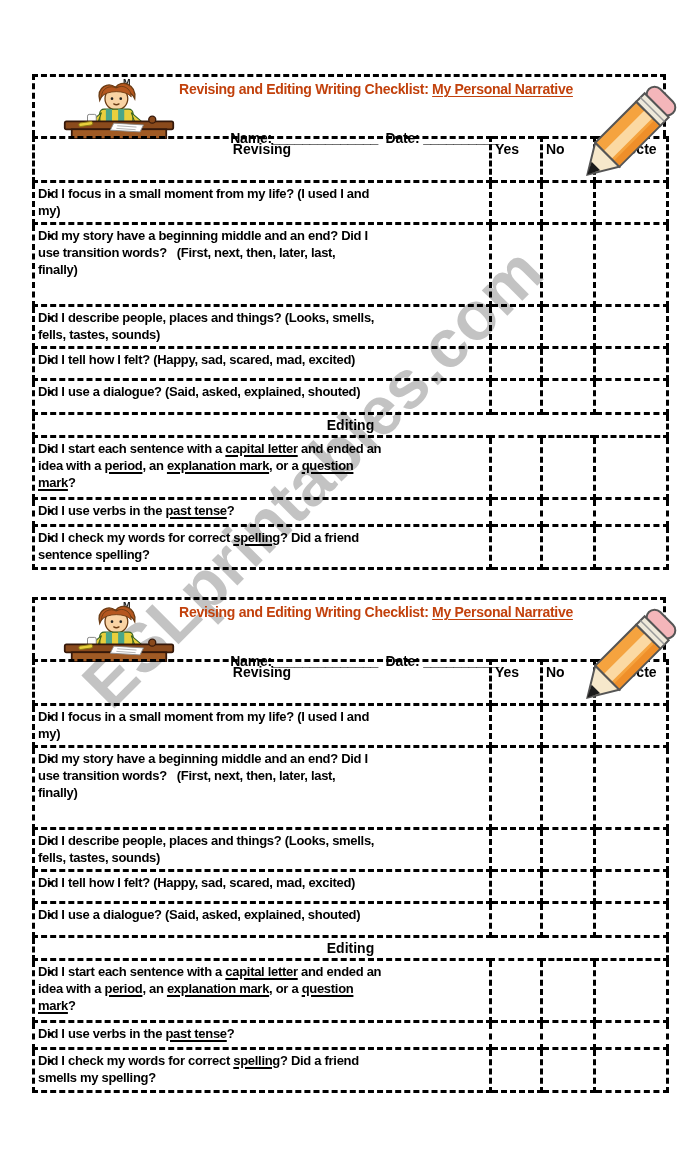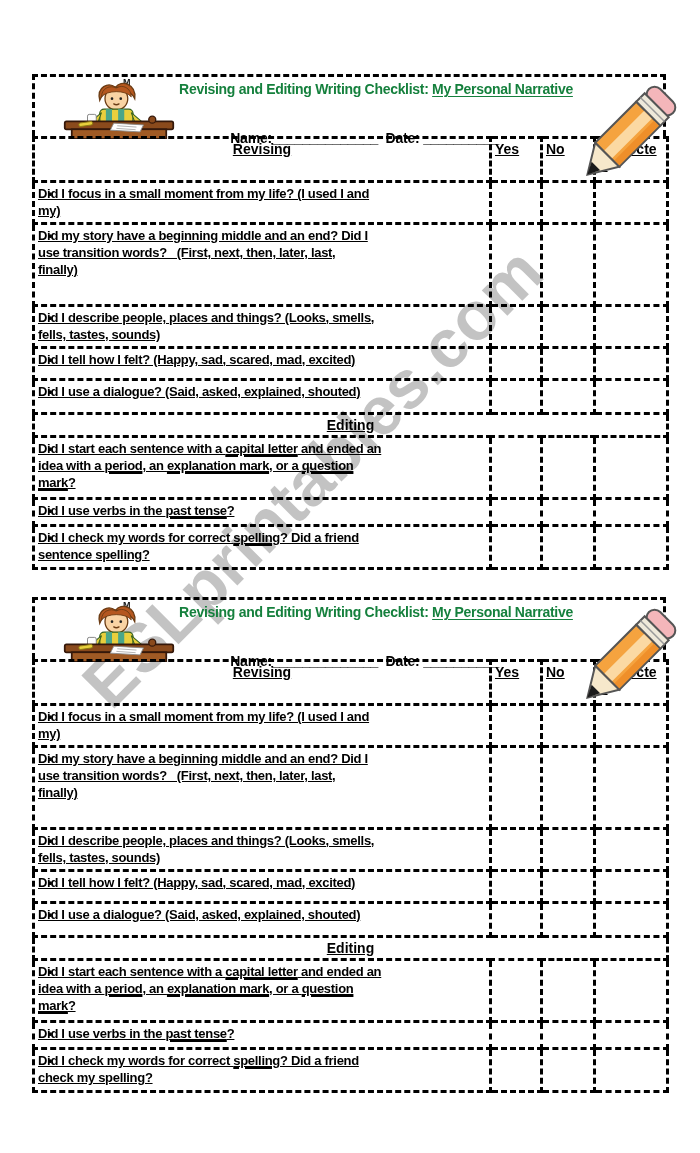--- a/index.html
+++ b/index.html
@@ -17,33 +17,33 @@
   #copy-0{top:74px;}
   #copy-1{top:597px;}
 
   .header-block{
     box-sizing:border-box;border:3px dashed #000;border-bottom:none;
     height:62px;position:relative;
   }
   .artifact{position:absolute;left:88px;top:0px;font-size:9px;font-weight:bold;color:#111;}
   .title{
     margin:4px 52px 0 106px;text-align:center;
-    font-size:14px;font-weight:bold;letter-spacing:-0.3px;color:#15803d;
+    font-size:14px;font-weight:bold;letter-spacing:-0.3px;color:#c2410c;
   }
   .title .under{text-decoration:underline;text-underline-offset:2px;}
   .namedate{
     position:absolute;left:173px;top:37px;
     font-size:14px;font-weight:bold;letter-spacing:-0.2px;white-space:pre;
   }
   .student-svg{position:absolute;left:28px;top:4px;width:112px;height:58px;}
   .pencil-svg{position:absolute;left:546px;top:0px;width:92px;height:118px;overflow:visible;z-index:3;}
 
   table.checklist{
     width:634px;border-collapse:collapse;table-layout:fixed;
-    position:relative;z-index:1;background:transparent;text-decoration:underline;
+    position:relative;z-index:1;background:transparent;
   }
   table.checklist td{
     border:3px dashed #000;vertical-align:top;font-weight:bold;color:#000;
     padding:2px 3px;box-sizing:border-box;background:transparent;
   }
   td.sec{ text-align:center;font-size:14px;padding-top:3px; }
   td.colhdr{ font-size:14px;padding-top:3px; }
   td.corrhdr{ word-break:break-all;line-height:1.15; }
   td.editing-sec{ text-align:center;font-size:14px;padding-right:130px; }
   td.qcell{
@@ -288,20 +288,20 @@
       <td></td>
       <td></td>
     </tr>
     <tr class="h-e2">
       <td class="qcell"><span class="bullet">•</span><span class="qtext"><span>Did I use verbs in the </span><span class="u">past tense</span><span>?</span></span></td>
       <td></td>
       <td></td>
       <td></td>
     </tr>
     <tr class="h-e3">
-      <td class="qcell"><span class="bullet">•</span><span class="qtext"><span>Did I check my words for correct </span><span class="u">spelling</span><span>? Did a friend</span><br><span>check my spelling?</span></span></td>
+      <td class="qcell"><span class="bullet">•</span><span class="qtext"><span>Did I check my words for correct </span><span class="u">spelling</span><span>? Did a friend</span><br><span>smells my spelling?</span></span></td>
       <td></td>
       <td></td>
       <td></td>
     </tr>
   </tbody>
     </table>
 </div>
 
 </body></html>

